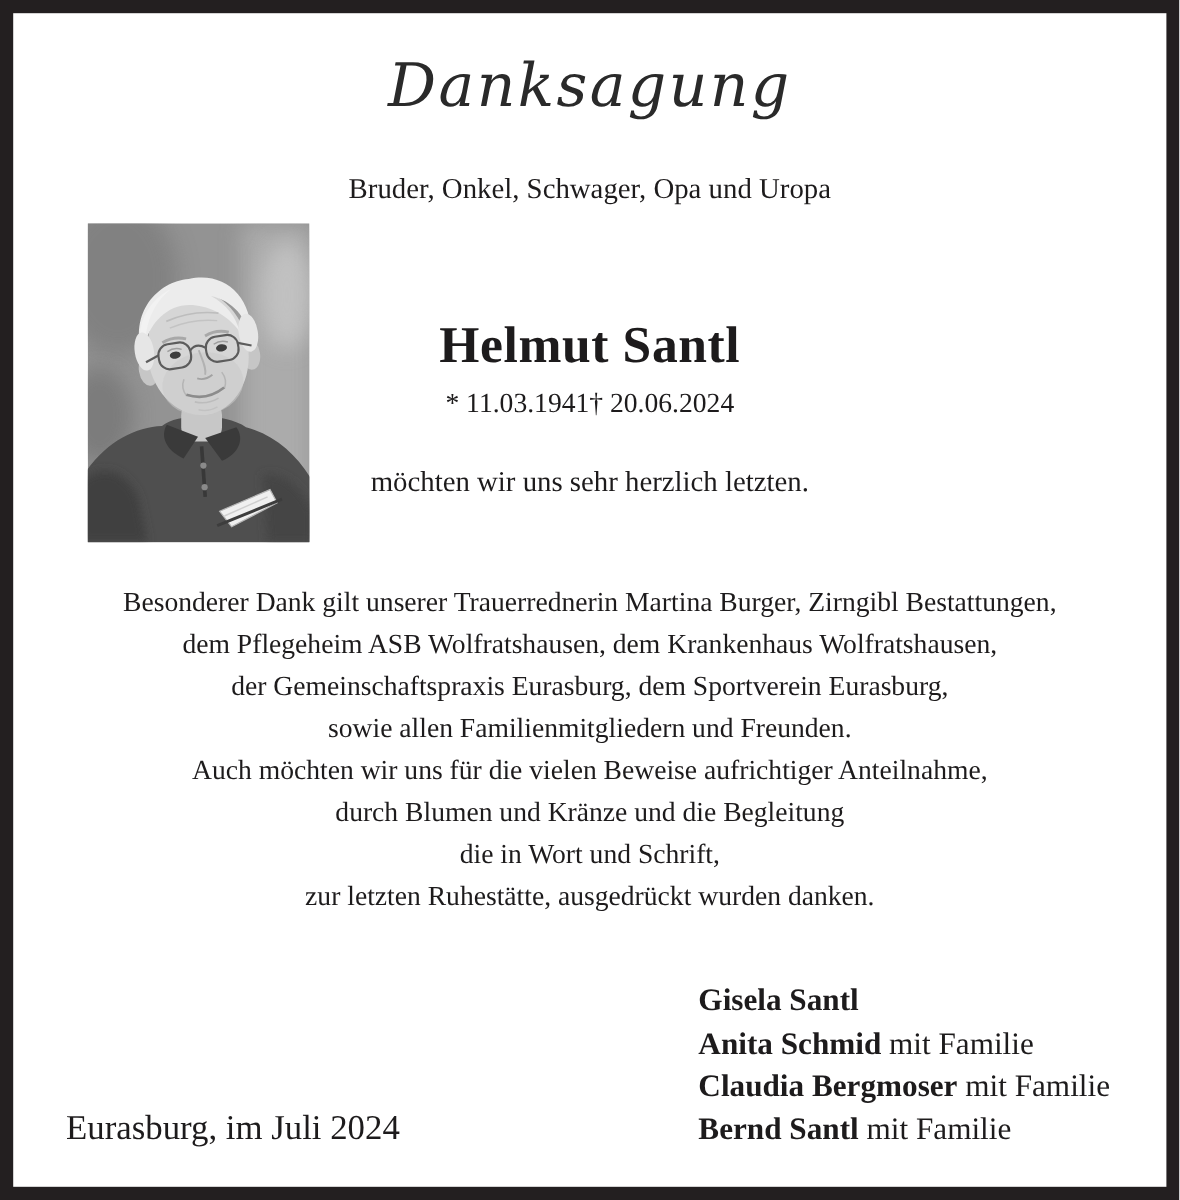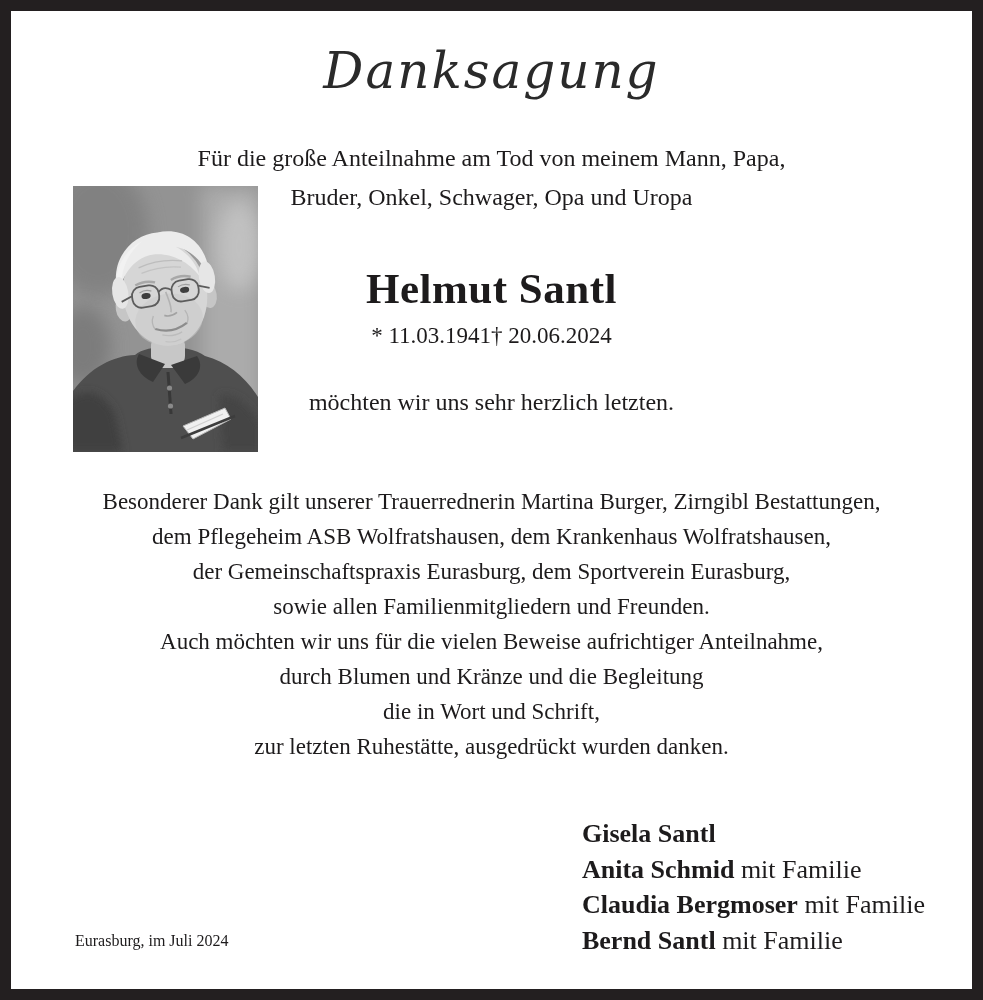--- a/index.html
+++ b/index.html
@@ -76,35 +76,33 @@
   .mourners {
     position: absolute;
     top: 816px; right: 58px;
     font-size: 26px;
     line-height: 35.5px;
   }
   .mourners .m-name { font-weight: bold; }
   .place-date {
     position: absolute;
     left: 55px; top: 923px;
-    font-size: 16px;
+    font-size: 29px;
     line-height: 35.5px;
-    margin-left: 20px;
   }
 </style>
 </head>
 <body>
 
 <div class="sheet">
   <div class="frame"></div>
 
   <div class="title">Danksagung</div>
 
   <div class="intro">
-    <div>Für die große Anteilnahme am Tod von meinem Mann, Papa,</div>
     <div>Bruder, Onkel, Schwager, Opa und Uropa</div>
   </div>
 
   <div class="photo">
     <svg viewBox="0 0 185 266" xmlns="http://www.w3.org/2000/svg">
       <defs>
         <filter id="pblur" x="-60%" y="-60%" width="220%" height="220%">
           <feGaussianBlur stdDeviation="9"></feGaussianBlur>
         </filter>
         <filter id="pblur2" x="-60%" y="-60%" width="220%" height="220%">

